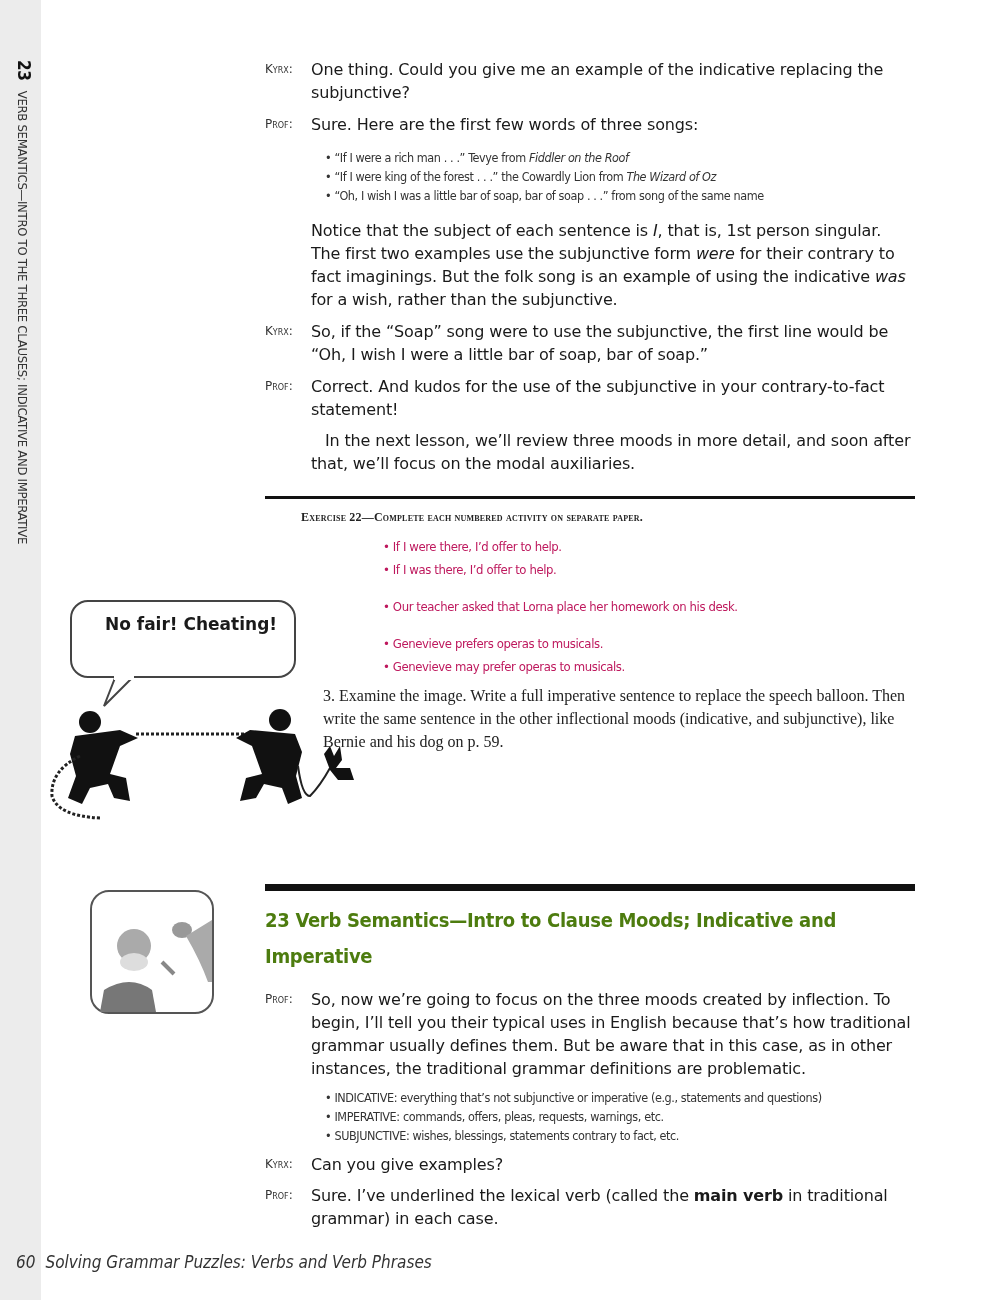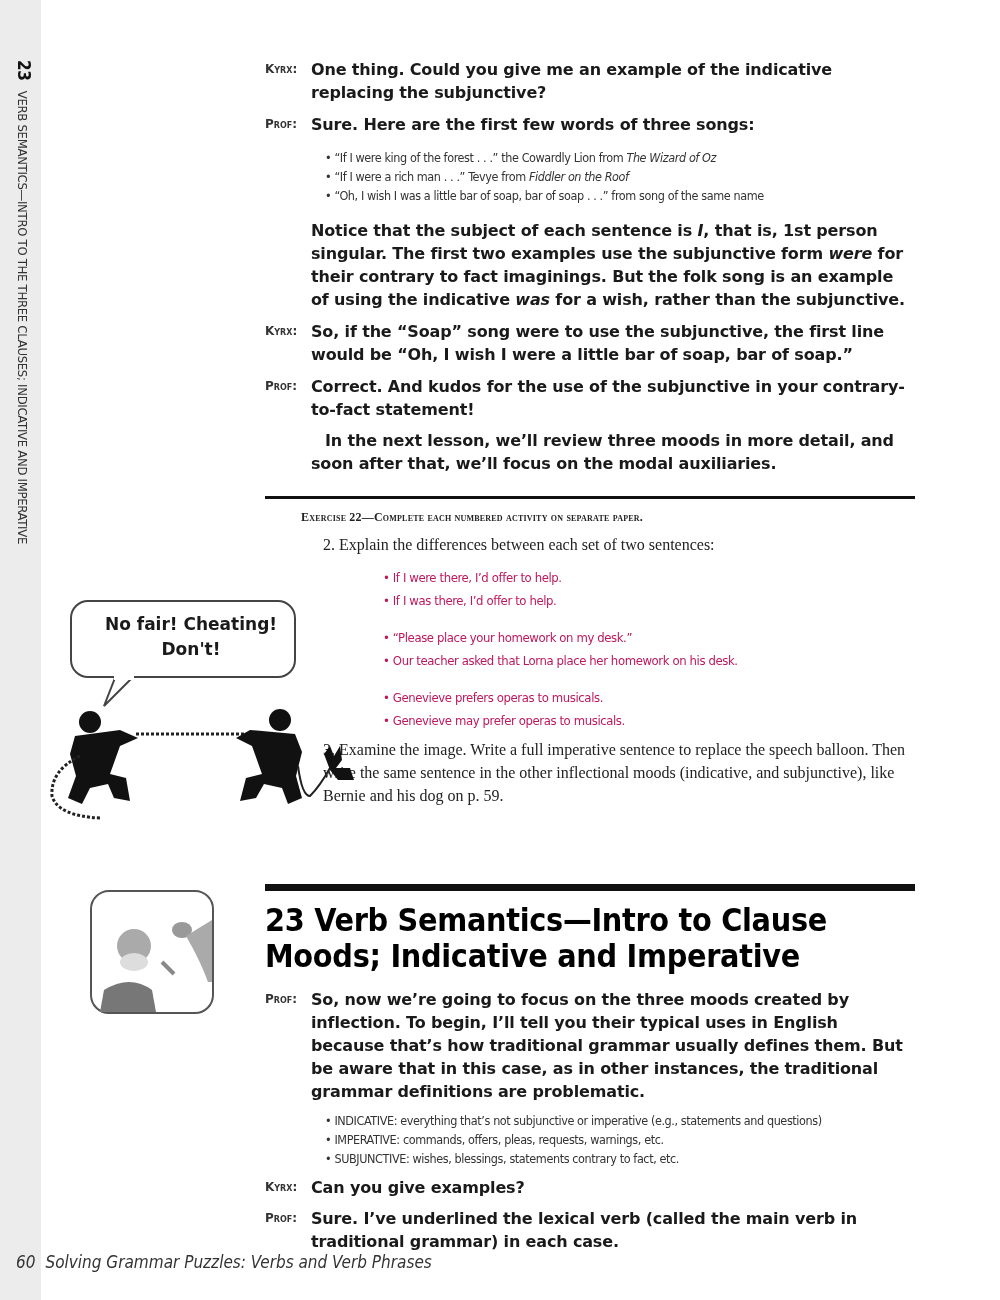--- a/index.html
+++ b/index.html
@@ -5,33 +5,33 @@
   html, body { margin:0; padding:0; }
   body { width:1000px; height:1300px; position:relative; background:#ffffff; overflow:hidden;
          font-family:"DejaVu Sans", sans-serif; color:#1a1a1a; }
   .sidebar { position:absolute; left:0; top:0; width:41px; height:1300px; background:#ececec; }
   .side-text { position:absolute; left:8px; top:60px; width:640px; height:26px; transform-origin:0 0;
                transform: translate(26px,0) rotate(90deg); font-size:13px; white-space:nowrap; color:#333;
                font-family:"DejaVu Sans Condensed","DejaVu Sans", sans-serif; letter-spacing:-0.3px; }
   .side-num { font-weight:bold; font-size:17px; margin-right:10px; color:#111; }
   .col { position:absolute; left:265px; width:650px; }
   .spk { font-variant: small-caps; font-size:12px; color:#333; letter-spacing:0; }
-  .dlg { position:relative; padding-left:46px; font-size:16px; line-height:23px; letter-spacing:-0.15px;font-weight:bold; }
+  .dlg { position:relative; padding-left:46px; font-size:16px; line-height:23px; letter-spacing:-0.15px; }
   .dlg .spk { position:absolute; left:0; top:0; }
   .bullets { list-style:none; margin:0; padding:0 0 0 60px; font-size:12.5px; line-height:19px; color:#333;
              font-family:"DejaVu Sans Condensed","DejaVu Sans", sans-serif; letter-spacing:-0.4px; }
   .bullets li::before { content:"• "; }
   .rule { position:absolute; left:265px; width:650px; background:#111; }
   .serif { font-family:"Liberation Serif","DejaVu Serif", serif; }
   .ex-head { font-variant:small-caps; font-weight:bold; font-size:12px; letter-spacing:0.2px; color:#222; }
   .ex-item { font-size:16px; line-height:23px; color:#222; }
   .ex-bul { list-style:none; margin:0; padding:0; font-size:13px; line-height:23px; color:#be185d;
             font-family:"DejaVu Sans Condensed","DejaVu Sans", sans-serif; letter-spacing:-0.4px; }
   .ex-bul li::before { content:"• "; }
-  .h2 { font-family:"DejaVu Sans Condensed","DejaVu Sans", sans-serif; font-weight:bold; font-size:32px; line-height:36px; color:#000000; letter-spacing:-0.3px; }
+  .h2 { font-family:"DejaVu Sans Condensed","DejaVu Sans", sans-serif; font-weight:bold; font-size:20px; line-height:36px; color:#4d7c0f; letter-spacing:-0.3px; }
   .footer { position:absolute; left:16px; top:1252px; font-size:17px; font-style:italic; color:#333;
             font-family:"DejaVu Sans Condensed","DejaVu Sans", sans-serif; }
   .footer .pg { margin-right:10px; }
   .balloon { position:absolute; left:70px; top:600px; width:226px; height:78px; border:2px solid #444; border-radius:18px; background:#fff;
              text-align:center; font-weight:bold; font-size:17px; line-height:25px; padding-top:10px; box-sizing:border-box;padding-left:16px; }
 </style>
 </head>
 <body>
 
 <div class="sidebar">
@@ -43,61 +43,58 @@
 <div class="col" style="top:58px;">
   <div class="dlg">
     <span class="spk">Kyrx:</span>
     <span>One thing. Could you give me an example of the indicative replacing the subjunctive?</span>
   </div>
   <div class="dlg" style="margin-top:9px;">
     <span class="spk">Prof:</span>
     <span>Sure. Here are the first few words of three songs:</span>
   </div>
   <ul class="bullets" style="margin-top:12px;">
+    <li><span>“If I were a rich man . . .” Tevye from </span><i>Fiddler on the Roof</i></li>
     <li><span>“If I were king of the forest . . .” the Cowardly Lion from </span><i>The Wizard of Oz</i></li>
-    <li><span>“If I were a rich man . . .” Tevye from </span><i>Fiddler on the Roof</i></li>
     <li><span>“Oh, I wish I was a little bar of soap, bar of soap . . .” from song of the same name</span></li>
   </ul>
   <div class="dlg" style="margin-top:14px;">
     <span>Notice that the subject of each sentence is </span><i>I</i><span>, that is, 1st person singular. The first two examples use the subjunctive form </span><i>were</i><span> for their contrary to fact imaginings. But the folk song is an example of using the indicative </span><i>was</i><span> for a wish, rather than the subjunctive.</span>
   </div>
   <div class="dlg" style="margin-top:9px;">
     <span class="spk">Kyrx:</span>
     <span>So, if the “Soap” song were to use the subjunctive, the first line would be “Oh, I wish I were a little bar of soap, bar of soap.”</span>
   </div>
   <div class="dlg" style="margin-top:9px;">
     <span class="spk">Prof:</span>
     <span>Correct. And kudos for the use of the subjunctive in your contrary-to-fact statement!</span>
   </div>
   <div class="dlg" style="margin-top:8px; text-indent:14px;">In the next lesson, we’ll review three moods in more detail, and soon after that, we’ll focus on the modal auxiliaries.</div>
 </div>
 
 <div class="rule" style="top:496px; height:3px;"></div>
 
 <div class="col serif" style="top:510px;">
   <div class="ex-head" style="padding-left:36px;">Exercise 22—Complete each numbered activity on separate paper.</div>
-  <div class="ex-item" style="padding-left:58px; margin-top:8px;">2. Explain the differences between each set of two sentences:</div>
   <ul class="ex-bul" style="padding-left:118px; margin-top:10px;">
     <li>If I were there, I’d offer to help.</li>
     <li>If I was there, I’d offer to help.</li>
   </ul>
   <ul class="ex-bul" style="padding-left:118px; margin-top:14px;">
-    <li>“Please place your homework on my desk.”</li>
     <li>Our teacher asked that Lorna place her homework on his desk.</li>
   </ul>
   <ul class="ex-bul" style="padding-left:118px; margin-top:14px;">
     <li>Genevieve prefers operas to musicals.</li>
     <li>Genevieve may prefer operas to musicals.</li>
   </ul>
   <div class="ex-item" style="padding-left:58px; margin-top:6px;">3. Examine the image. Write a full imperative sentence to replace the speech balloon. Then write the same sentence in the other inflectional moods (indicative, and subjunctive), like Bernie and his dog on p. 59.</div>
 </div>
 
 <div class="balloon">
   <div>No fair! Cheating!</div>
-  <div>Don't!</div>
 </div>
 <svg style="position:absolute; left:40px; top:676px;" width="320" height="150">
   <polygon points="75,2 92,2 64,30" fill="#fff" stroke="#444" stroke-width="2"></polygon>
   <rect x="74" y="0" width="20" height="4" fill="#fff"></rect>
   <line x1="96" y1="58" x2="208" y2="58" stroke="#222" stroke-width="3" stroke-dasharray="3,2"></line>
   <g fill="#111">
     <circle cx="50" cy="46" r="11"></circle>
     <path d="M35,60 L80,54 L98,62 L80,70 L70,98 L86,102 L90,125 L74,122 L68,108 L50,112 L42,128 L28,122 L36,100 L30,78 Z"></path>
   </g>
   <path d="M40,80 Q10,95 12,120 Q18,140 60,142" fill="none" stroke="#222" stroke-width="3" stroke-dasharray="3,2"></path>

